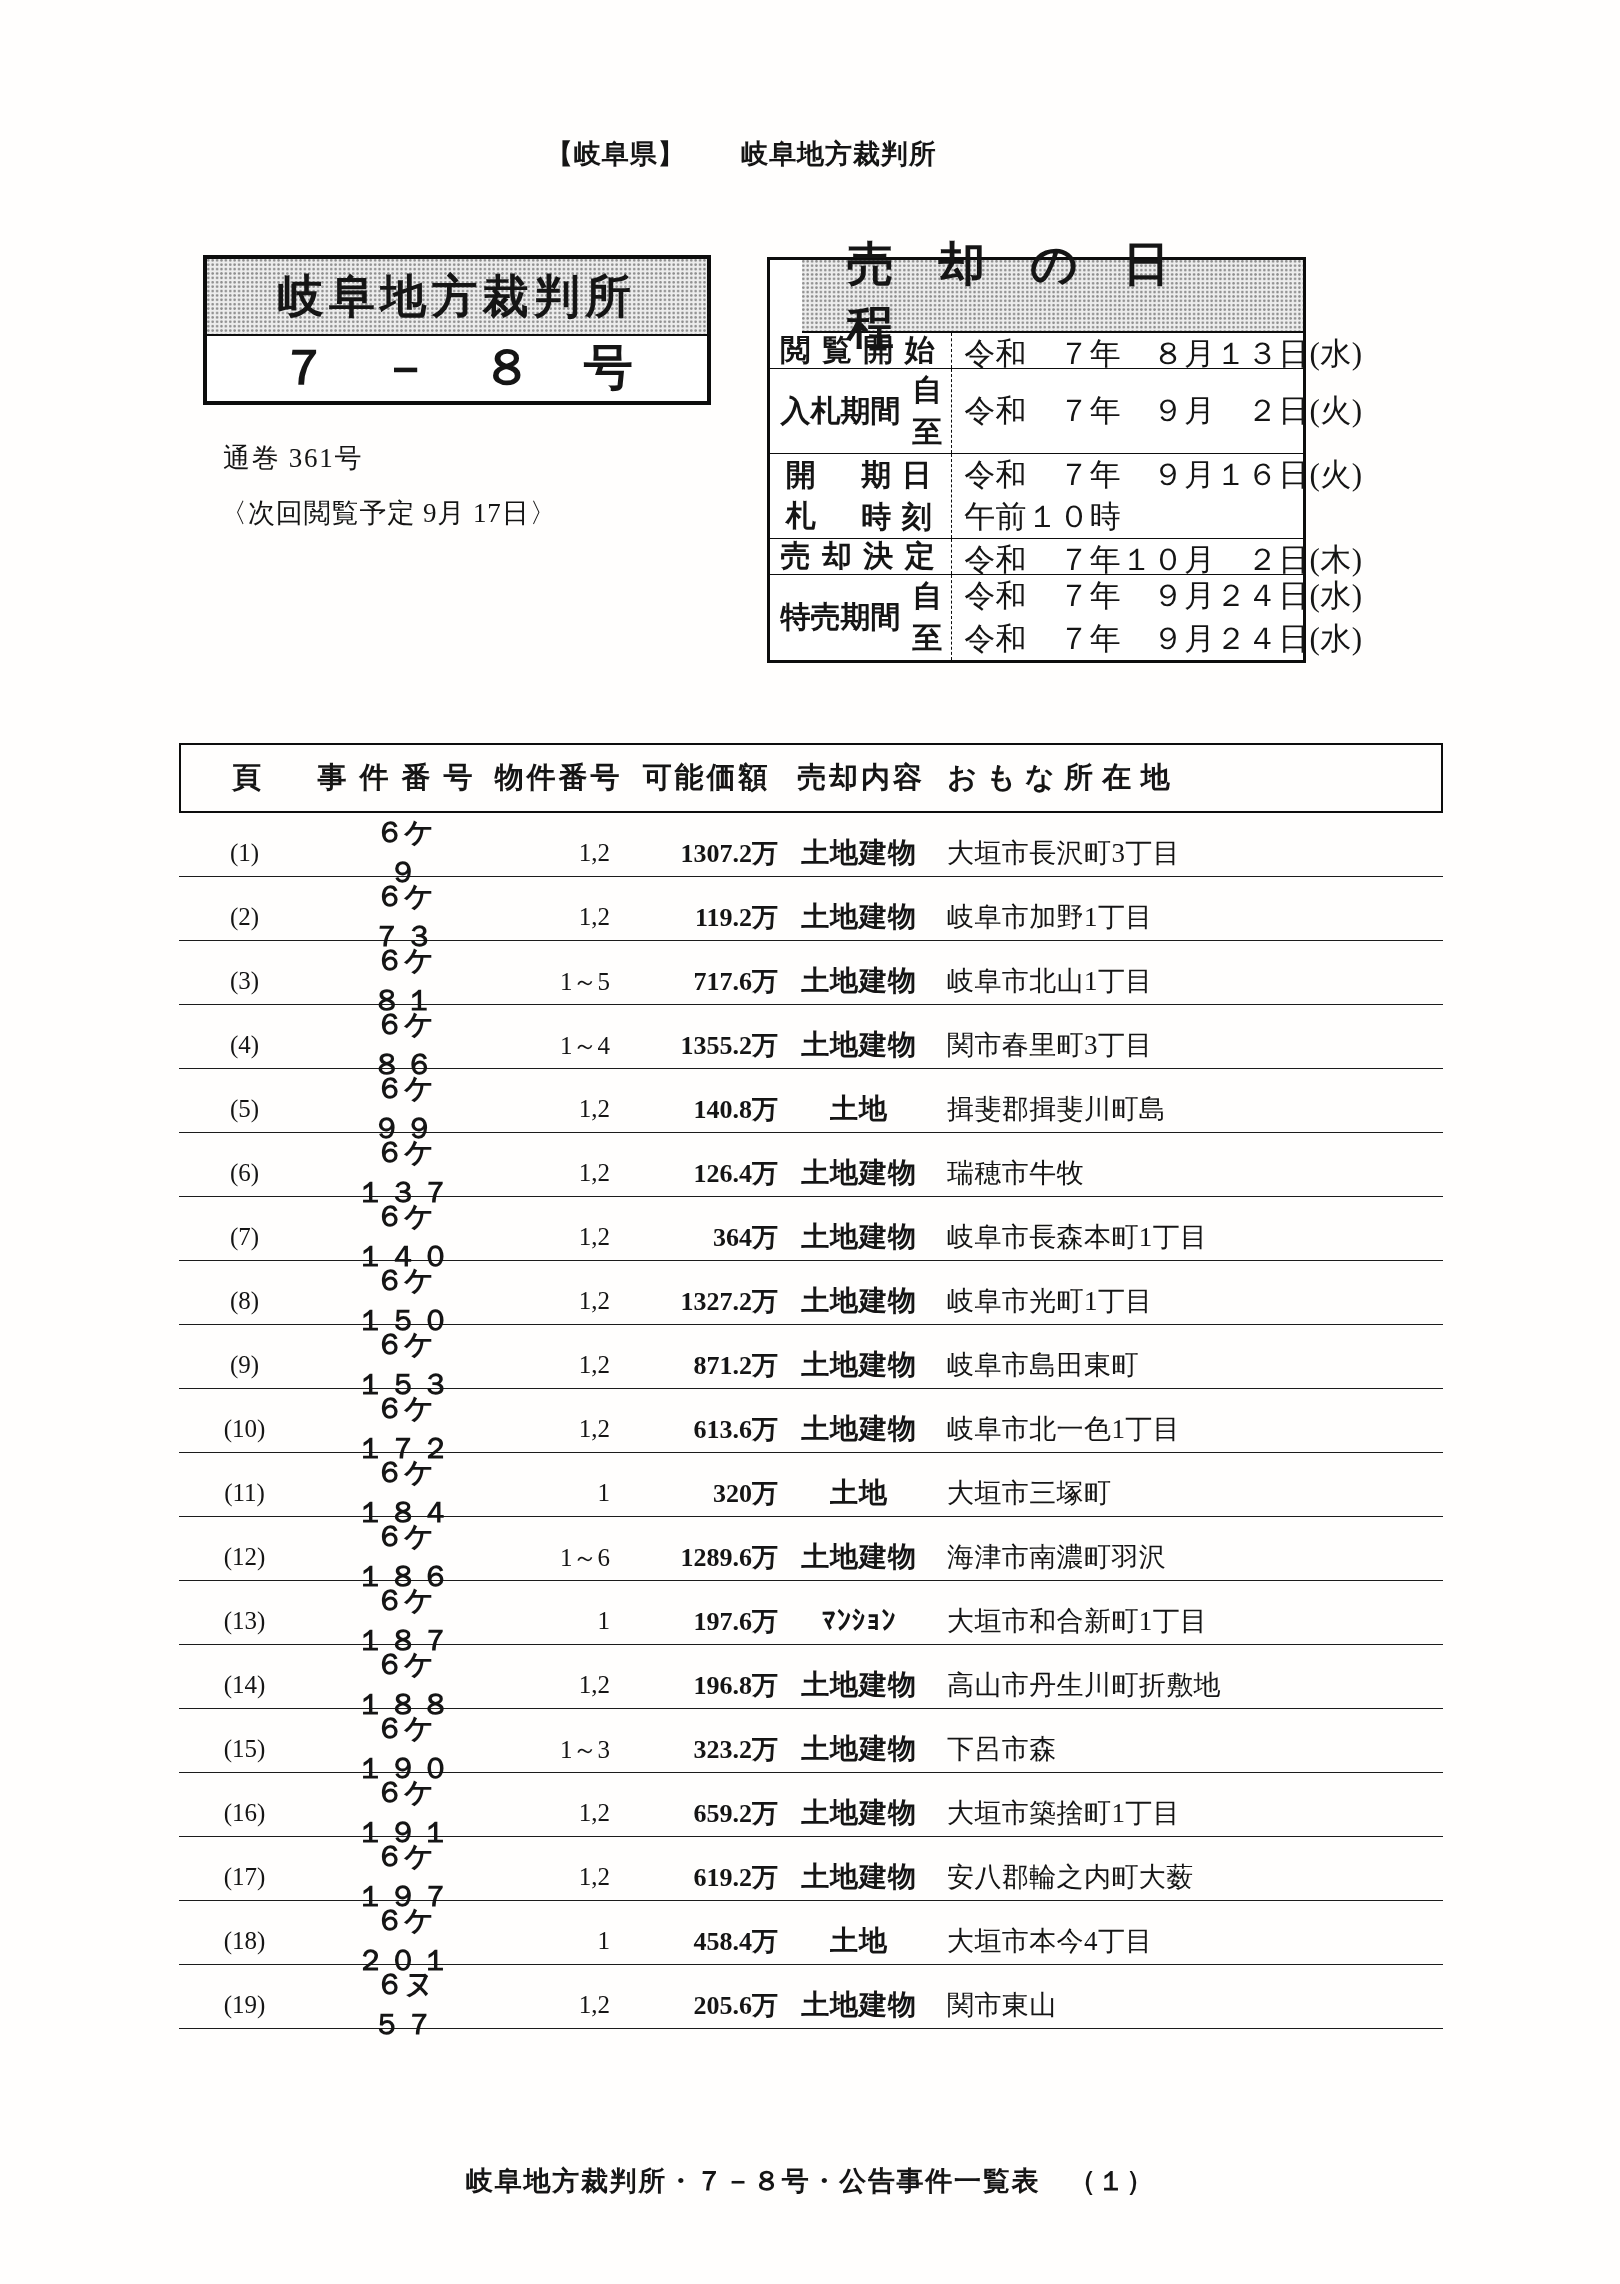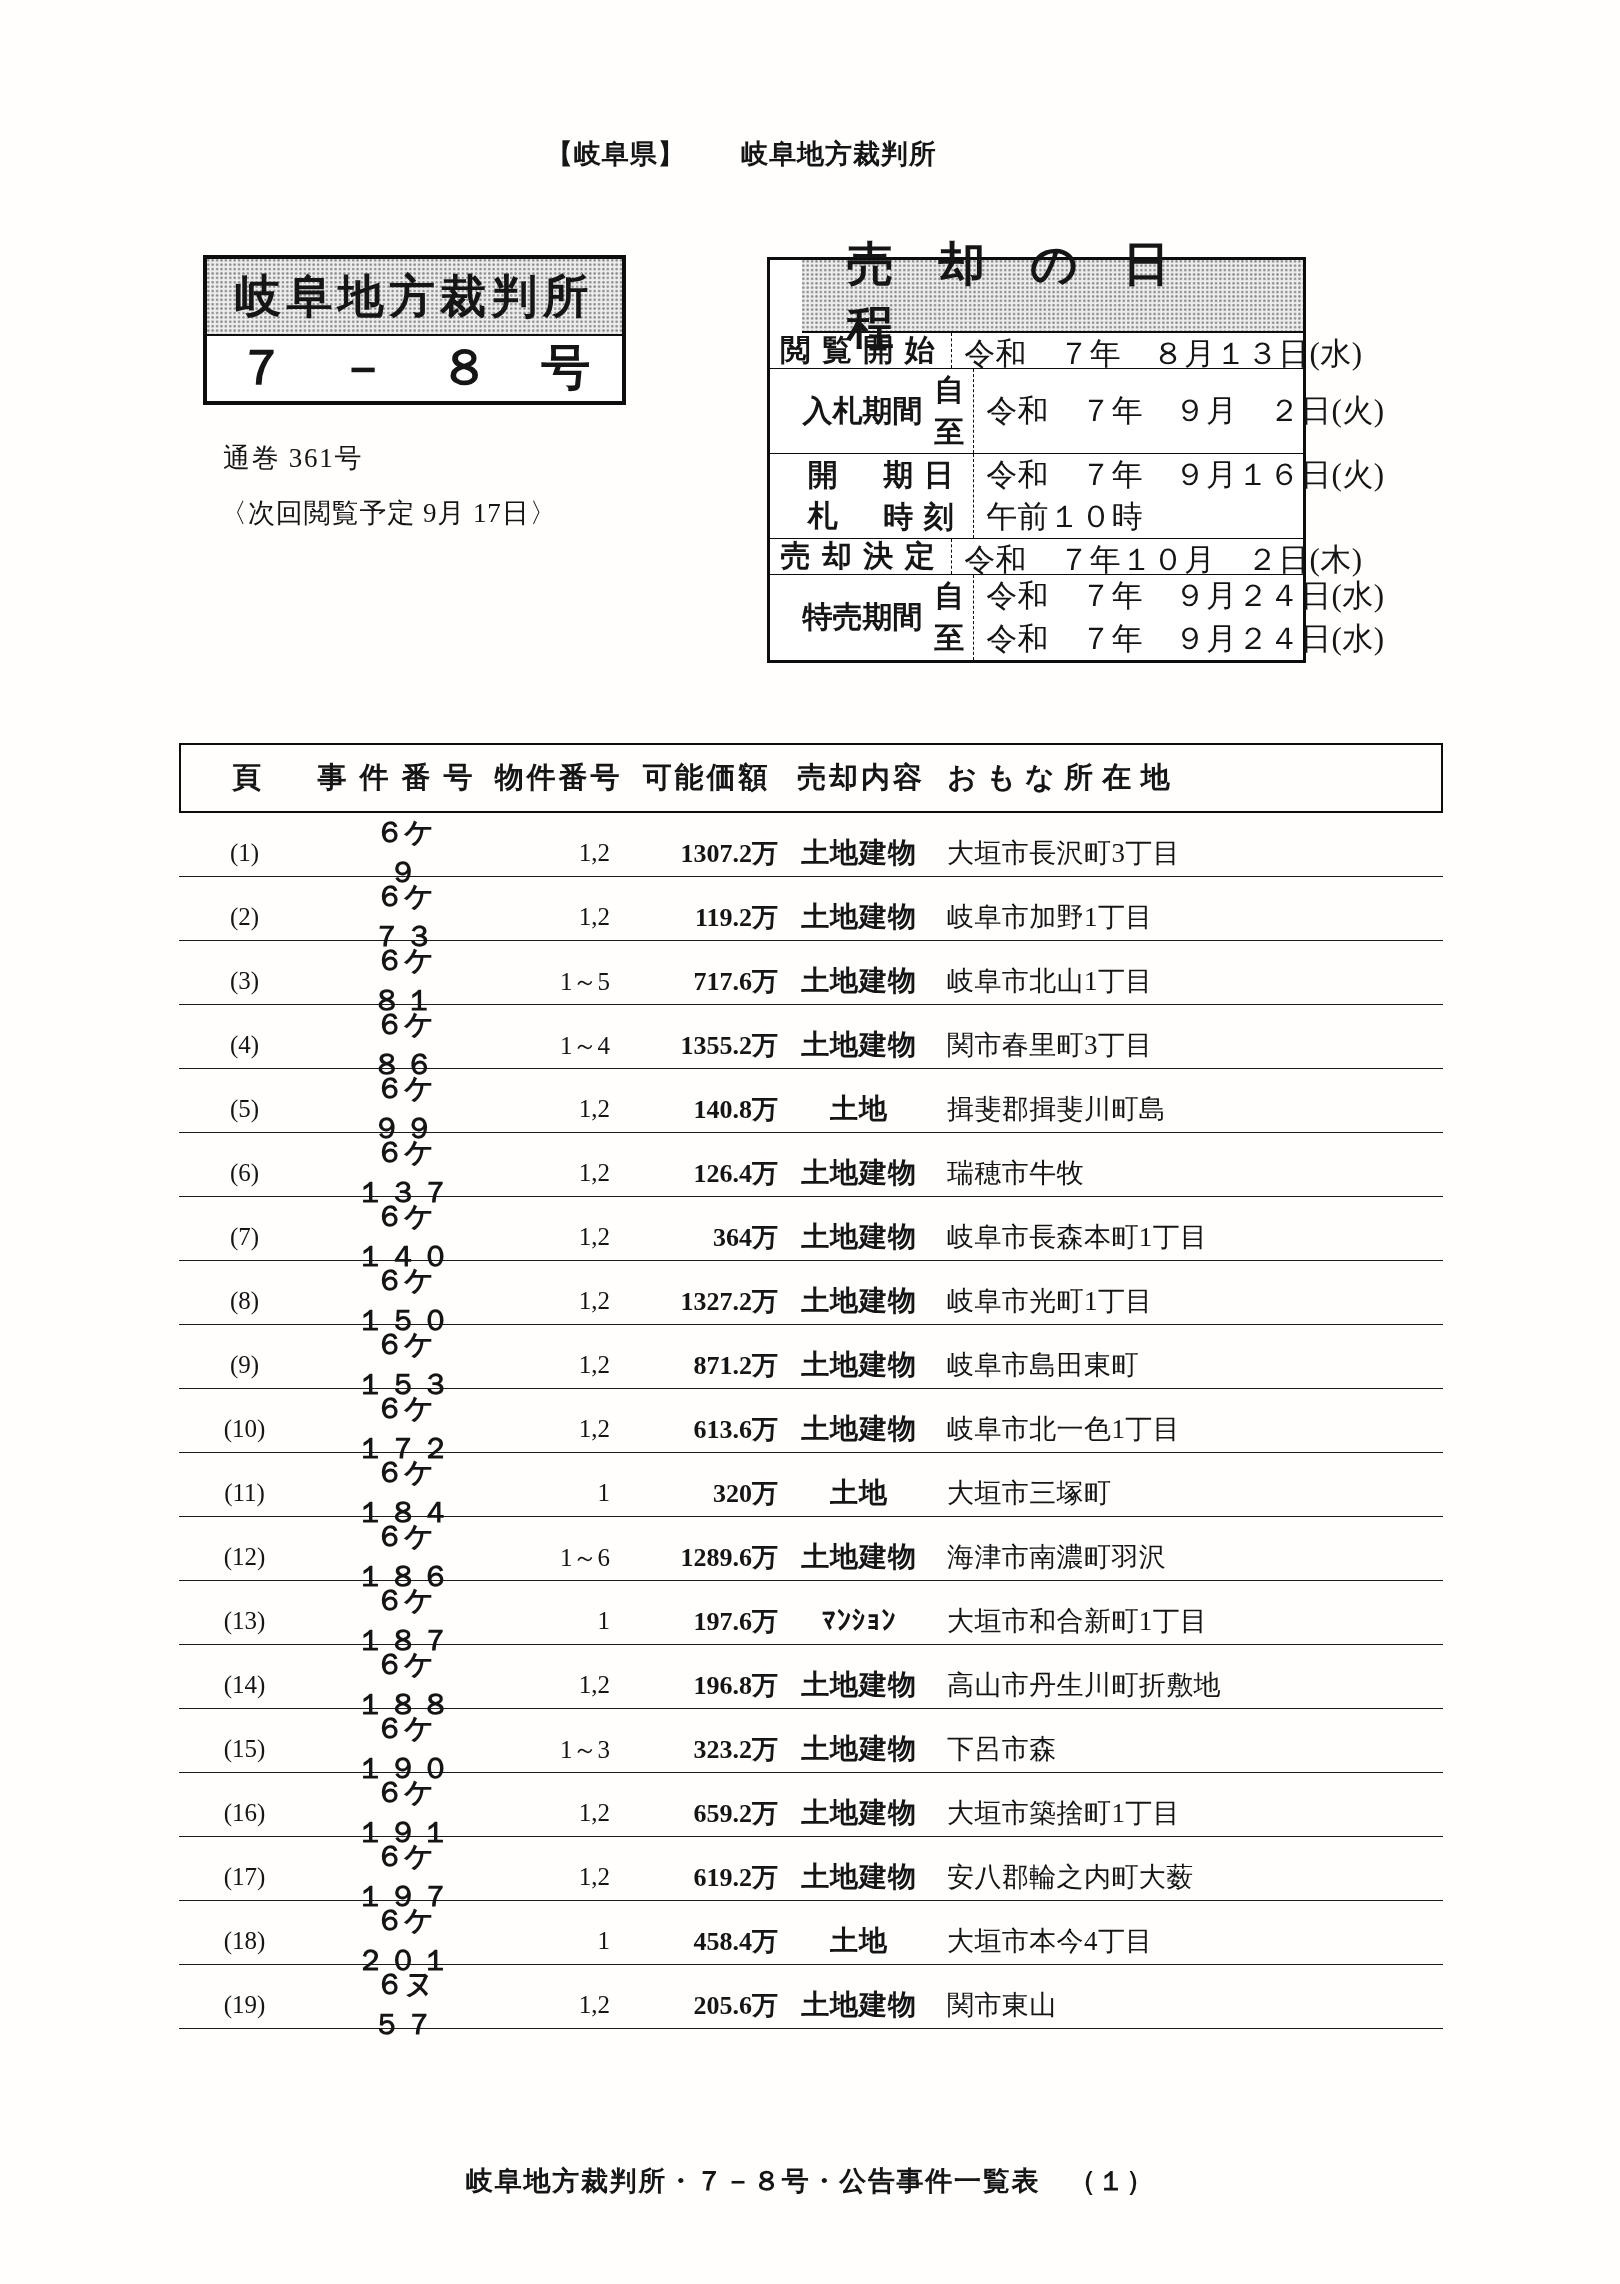--- a/index.html
+++ b/index.html
@@ -21,21 +21,21 @@
   }
 
   
   .top-header{
     position:absolute;left:546px;top:136px;
     font-size:27px;font-weight:bold;letter-spacing:0.9px;
   }
 
   
   .masthead{
-    position:absolute;left:203px;top:255px;width:423px;height:150px;
+    position:absolute;left:203px;top:255px;width:508px;height:150px;
     border:4.4px solid #0d0d0d;box-sizing:border-box;background:#fff;
   }
   .masthead .court{
     height:77px;box-sizing:border-box;border-bottom:2.6px solid #0d0d0d;
     display:flex;align-items:center;justify-content:center;
     font-size:46px;font-weight:bold;letter-spacing:5.2px;
   }
   .masthead .issue{
     height:64px;display:flex;align-items:center;justify-content:center;
     font-size:49px;font-weight:bold;letter-spacing:1.7px;
@@ -51,21 +51,21 @@
   .sched-title{
     height:73px;box-sizing:border-box;border-bottom:2.6px solid #0d0d0d;
     display:flex;align-items:center;justify-content:center;
     font-size:47px;font-weight:bold;letter-spacing:0.95em;padding-left:0.95em;
     font-family:"Liberation Sans",sans-serif;
     margin-left:32px;
   }
   .sched-row{display:flex;border-bottom:1.7px solid #0d0d0d;box-sizing:border-box;}
   .sched-row:last-child{border-bottom:none;}
   .sched-row.h1{height:36px;}
-  .sched-row.h2{height:85px;padding-left:22px;}
+  .sched-row.h2{height:85px;}
   .s-label{
     width:181px;box-sizing:border-box;flex:0 0 auto;
     display:flex;align-items:center;padding-left:10.5px;
     font-family:"Liberation Sans",sans-serif;font-weight:bold;font-size:30px;
   }
   .s-label .lbl{flex:1 1 auto;}
   .s-label .lbl.sp4{letter-spacing:0.38em;}
   .s-label .lbl.sp2{letter-spacing:0.5em;padding-left:5.2px;}
   .subs{
     display:flex;flex-direction:column;justify-content:space-around;

